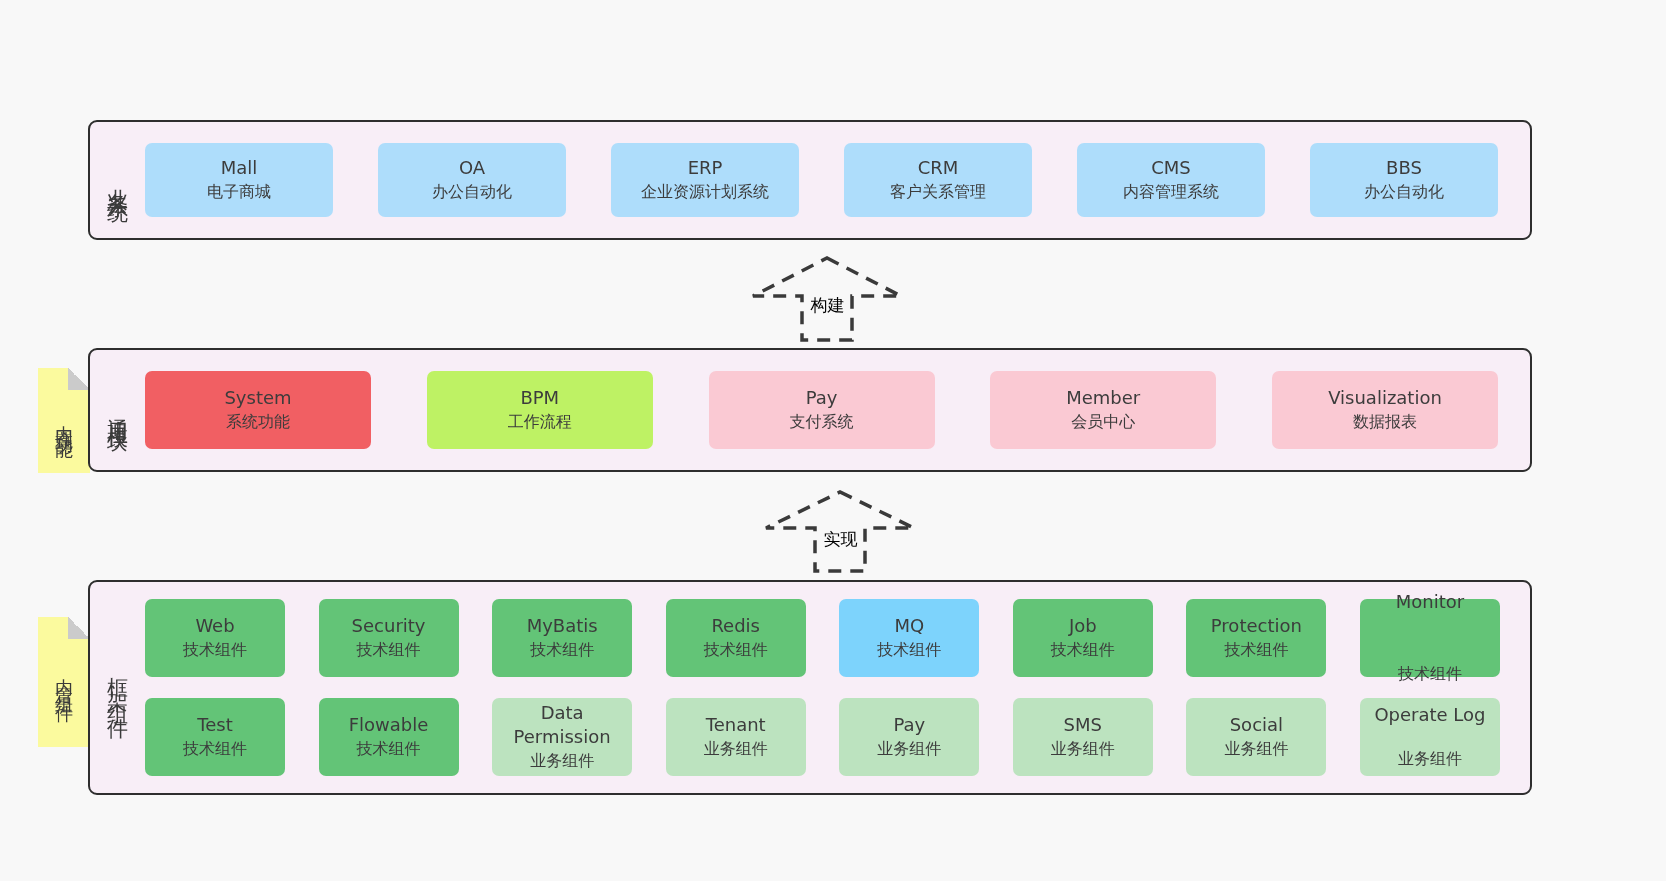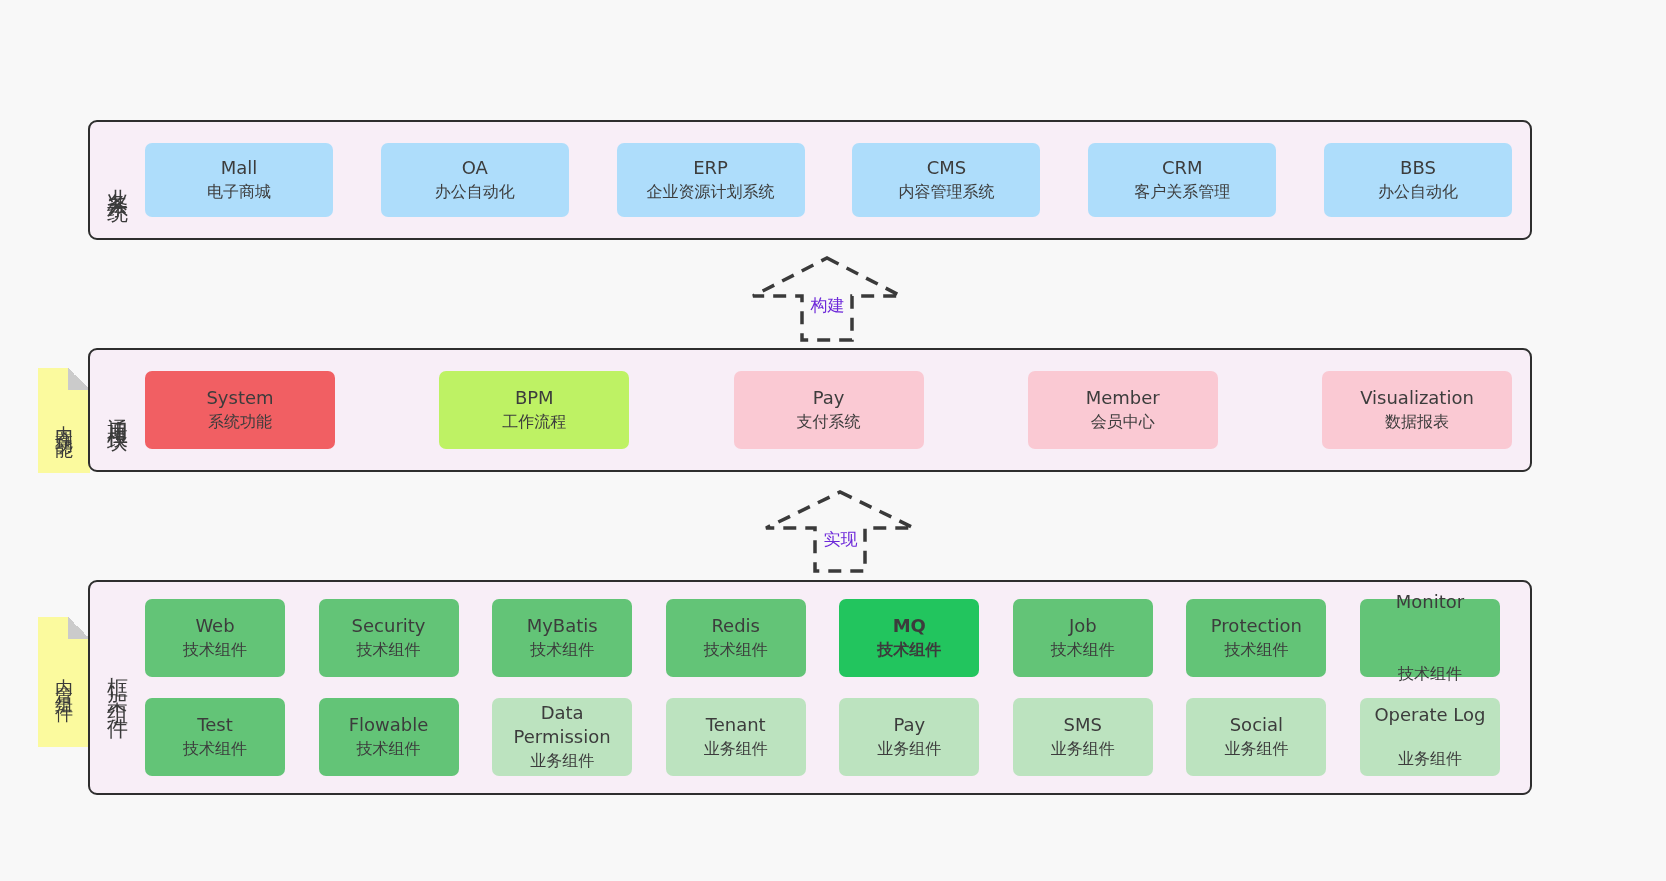--- a/index.html
+++ b/index.html
@@ -46,41 +46,41 @@
     letter-spacing: 4px;
   }
   .layer-3 .layer-label { letter-spacing: 14px; }
 
   .rows {
     flex: 1;
     display: flex;
     flex-direction: column;
     justify-content: center;
     gap: 21px;
-    margin-right: 18px;
+    margin-right: 32px;
   }
   .layer-3 .rows { margin-right: 30px; }
   .row {
     display: flex;
     justify-content: space-between;
   }
 
   .box {
     border-radius: 7px;
     display: flex;
     flex-direction: column;
     align-items: center;
     justify-content: center;
     color: #3c3c3c;
     text-align: center;
     box-sizing: border-box;
     padding: 2px 4px;
   }
   .layer-1 .box { width: 188px; height: 74px; }
-  .layer-2 .box { width: 190px; height: 78px; }
+  .layer-2 .box { width: 226px; height: 78px; }
   .layer-3 .box { width: 140px; height: 78px; }
   .box-name { font-size: 18px; line-height: 24px; }
   .box-desc { font-size: 16px; line-height: 24px; }
 
   
   .sticky {
     position: absolute;
     left: 38px;
     background: #fbfa9e;
     z-index: 1;
@@ -117,21 +117,21 @@
   .arrow-2 { left: 758px; top: 486px; height: 88px; }
   .arrow svg { position: absolute; left: 0; top: 0; }
   .arrow-label {
     position: absolute;
     left: 50%;
     top: 42px;
     transform: translateX(-50%);
     background: #f8f8f8;
     padding: 0 5px;
     font-size: 17px;
-    color: #6d28d9;
+    color: #000000;
     white-space: nowrap;
   }
 </style>
 </head>
 <body>
 
 <div class="canvas">
 
   <div class="sticky note-mid">
     <span class="fold"></span>
@@ -155,26 +155,26 @@
           </div>
           <div class="box" style="background: rgb(174, 221, 251);">
             <div class="box-name">OA</div>
             <div class="box-desc">办公自动化</div>
           </div>
           <div class="box" style="background: rgb(174, 221, 251);">
             <div class="box-name">ERP</div>
             <div class="box-desc">企业资源计划系统</div>
           </div>
           <div class="box" style="background: rgb(174, 221, 251);">
+            <div class="box-name">CRM</div>
+            <div class="box-desc">客户关系管理</div>
+          </div>
+          <div class="box" style="background: rgb(174, 221, 251);">
             <div class="box-name">CMS</div>
             <div class="box-desc">内容管理系统</div>
-          </div>
-          <div class="box" style="background: rgb(174, 221, 251);">
-            <div class="box-name">CRM</div>
-            <div class="box-desc">客户关系管理</div>
           </div>
           <div class="box" style="background: rgb(174, 221, 251);">
             <div class="box-name">BBS</div>
             <div class="box-desc">办公自动化</div>
           </div>
         </div>
       </div>
   </section>
 
   <div class="arrow arrow-1">
@@ -236,21 +236,21 @@
             <div class="box-desc">技术组件</div>
           </div>
           <div class="box" style="background: rgb(99, 196, 119);">
             <div class="box-name">MyBatis</div>
             <div class="box-desc">技术组件</div>
           </div>
           <div class="box" style="background: rgb(99, 196, 119);">
             <div class="box-name">Redis</div>
             <div class="box-desc">技术组件</div>
           </div>
-          <div class="box" style="background: #22c55e; font-weight: bold;">
+          <div class="box" style="background: #7dd3fc;">
             <div class="box-name">MQ</div>
             <div class="box-desc">技术组件</div>
           </div>
           <div class="box" style="background: rgb(99, 196, 119);">
             <div class="box-name">Job</div>
             <div class="box-desc">技术组件</div>
           </div>
           <div class="box" style="background: rgb(99, 196, 119);">
             <div class="box-name">Protection</div>
             <div class="box-desc">技术组件</div>

